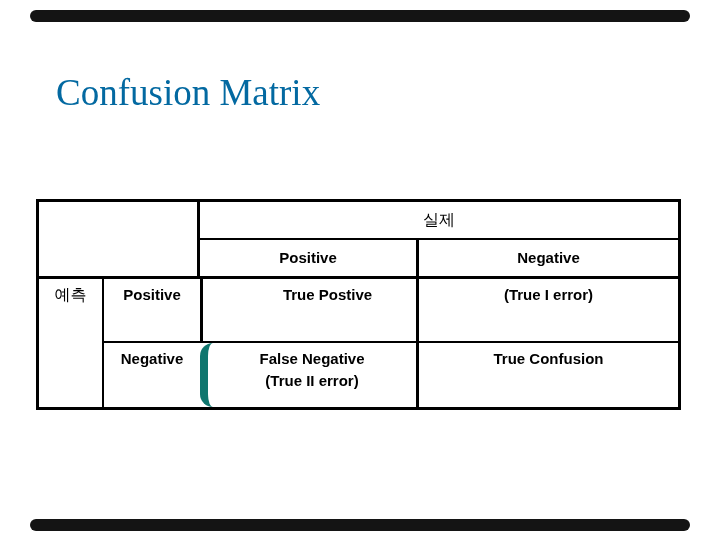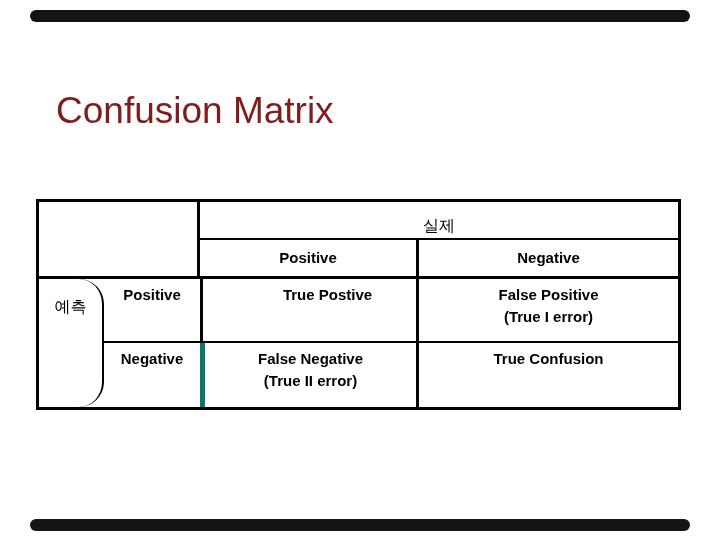--- a/index.html
+++ b/index.html
@@ -24,27 +24,28 @@
     height: 12px;
     background: #141414;
     border-radius: 6px;
   }
   .deco-bar.top { top: 10px; }
   .deco-bar.bottom { top: 519px; }
 
   .slide-title {
     position: absolute;
     left: 56px;
-    top: 65px;
+    top: 47px;
     font-size: 37px;
     line-height: 1.15;
     font-weight: 400;
     letter-spacing: 0px;
-    color: #7f1d1d;
+    color: #0369a1;
     white-space: nowrap;
+    font-family: Liberation Serif, serif;
   }
 
   .matrix {
     position: absolute;
     left: 36px;
     top: 199px;
     width: 645px;
     height: 211px;
     box-sizing: border-box;
     border: 3px solid #000000;
@@ -61,34 +62,33 @@
     line-height: 22px;
     font-weight: 700;
     text-align: center;
   }
   .v-center { align-items: center; }
   .v-top { align-items: flex-start; padding-top: 5px; }
 
   .korean {
     font-weight: 400;
     font-size: 16px;
-    margin-top: 12px;
   }
 
   
   .c-empty   { grid-column: 1 / 3; grid-row: 1 / 3; border-right: 3px solid #000; border-bottom: 3px solid #000; }
   .c-actual  { grid-column: 3 / 5; grid-row: 1 / 2; border-bottom: 2px solid #000; }
   .c-poshdr  { grid-column: 3 / 4; grid-row: 2 / 3; border-bottom: 3px solid #000; }
   .c-neghdr  { grid-column: 4 / 5; grid-row: 2 / 3; border-left: 3px solid #000; border-bottom: 3px solid #000; }
-  .c-pred    { grid-column: 1 / 2; grid-row: 3 / 5; border-right: 2px solid #000; border-radius: 25px; }
+  .c-pred    { grid-column: 1 / 2; grid-row: 3 / 5; border-right: 2px solid #000; }
   .c-poslbl  { grid-column: 2 / 3; grid-row: 3 / 4; border-bottom: 2px solid #000; }
   .c-tp      { grid-column: 3 / 4; grid-row: 3 / 4; border-left: 3px solid #000; border-bottom: 2px solid #000; padding-left: 36px; }
   .c-fp      { grid-column: 4 / 5; grid-row: 3 / 4; border-left: 3px solid #000; border-bottom: 2px solid #000; }
   .c-neglbl  { grid-column: 2 / 3; grid-row: 4 / 5; }
-  .c-fn      { grid-column: 3 / 4; grid-row: 4 / 5; border-left: 5px solid #0f766e; }
+  .c-fn      { grid-column: 3 / 4; grid-row: 4 / 5; border-left: 8px solid #0f766e; border-radius: 13px; }
   .c-tn      { grid-column: 4 / 5; grid-row: 4 / 5; border-left: 3px solid #000; }
 </style>
 </head>
 <body>
 
 <div class="slide">
 
   <div class="deco-bar top"></div>
 
   <h1 class="slide-title">Confusion Matrix</h1>
@@ -116,21 +116,20 @@
     <div class="cell v-top c-poslbl">
       <span>Positive</span>
     </div>
 
     <div class="cell v-top c-tp">
       <span>True Postive</span>
     </div>
 
     <div class="cell v-top c-fp">
       <div>
-        <div>False Positive</div>
         <div>(True I error)</div>
       </div>
     </div>
 
     <div class="cell v-top c-neglbl">
       <span>Negative</span>
     </div>
 
     <div class="cell v-top c-fn">
       <div>

